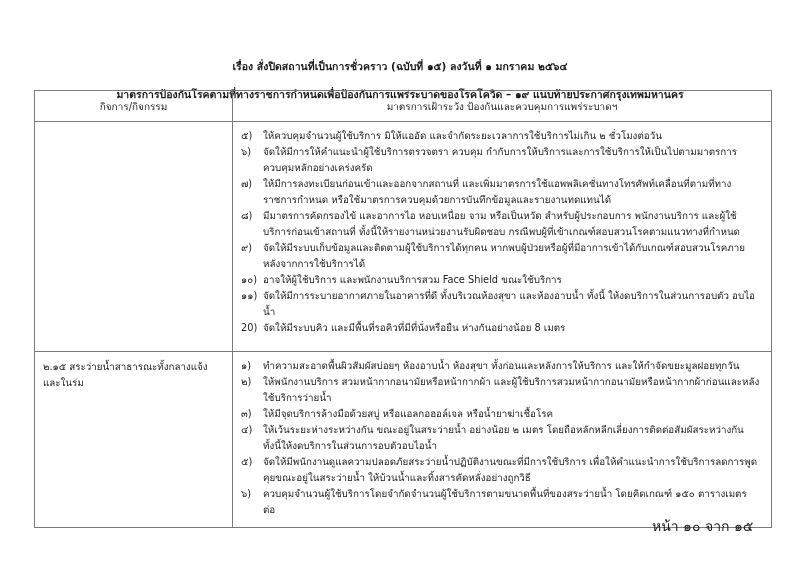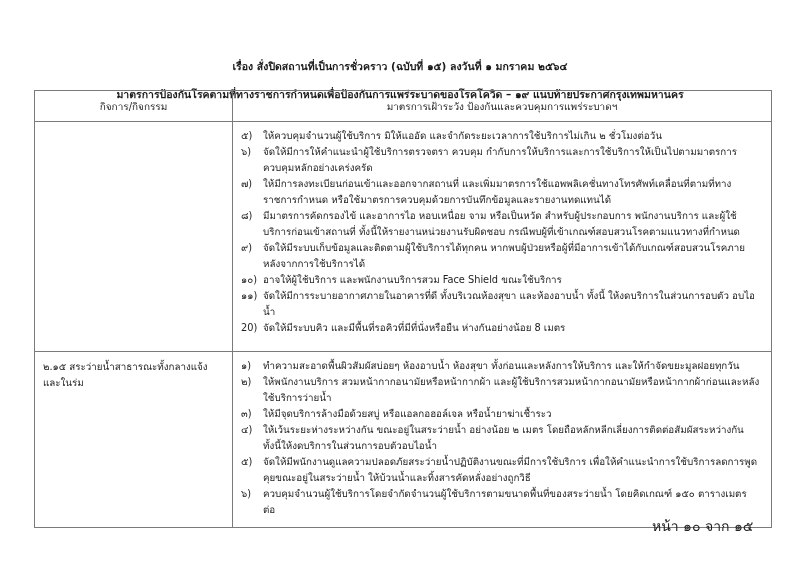--- a/index.html
+++ b/index.html
@@ -110,21 +110,21 @@
           <li>
               <span class="num">๑)</span>
               <span class="txt">ทำความสะอาดพื้นผิวสัมผัสบ่อยๆ ห้องอาบน้ำ ห้องสุขา ทั้งก่อนและหลังการให้บริการ และให้กำจัดขยะมูลฝอยทุกวัน</span>
             </li>
           <li>
               <span class="num">๒)</span>
               <span class="txt">ให้พนักงานบริการ สวมหน้ากากอนามัยหรือหน้ากากผ้า และผู้ใช้บริการสวมหน้ากากอนามัยหรือหน้ากากผ้าก่อนและหลังใช้บริการว่ายน้ำ</span>
             </li>
           <li>
               <span class="num">๓)</span>
-              <span class="txt">ให้มีจุดบริการล้างมือด้วยสบู่ หรือแอลกอฮอล์เจล หรือน้ำยาฆ่าเชื้าระว</span>
+              <span class="txt">ให้มีจุดบริการล้างมือด้วยสบู่ หรือแอลกอฮอล์เจล หรือน้ำยาฆ่าเชื้อโรค</span>
             </li>
           <li>
               <span class="num">๔)</span>
               <span class="txt">ให้เว้นระยะห่างระหว่างกัน ขณะอยู่ในสระว่ายน้ำ อย่างน้อย ๒ เมตร โดยถือหลักหลีกเลี่ยงการติดต่อสัมผัสระหว่างกัน ทั้งนี้ให้งดบริการในส่วนการอบตัวอบไอน้ำ</span>
             </li>
           <li>
               <span class="num">๕)</span>
               <span class="txt">จัดให้มีพนักงานดูแลความปลอดภัยสระว่ายน้ำปฏิบัติงานขณะที่มีการใช้บริการ เพื่อให้คำแนะนำการใช้บริการลดการพูดคุยขณะอยู่ในสระว่ายน้ำ ให้บ้วนน้ำและทิ้งสารคัดหลั่งอย่างถูกวิธี</span>
             </li>
           <li>

